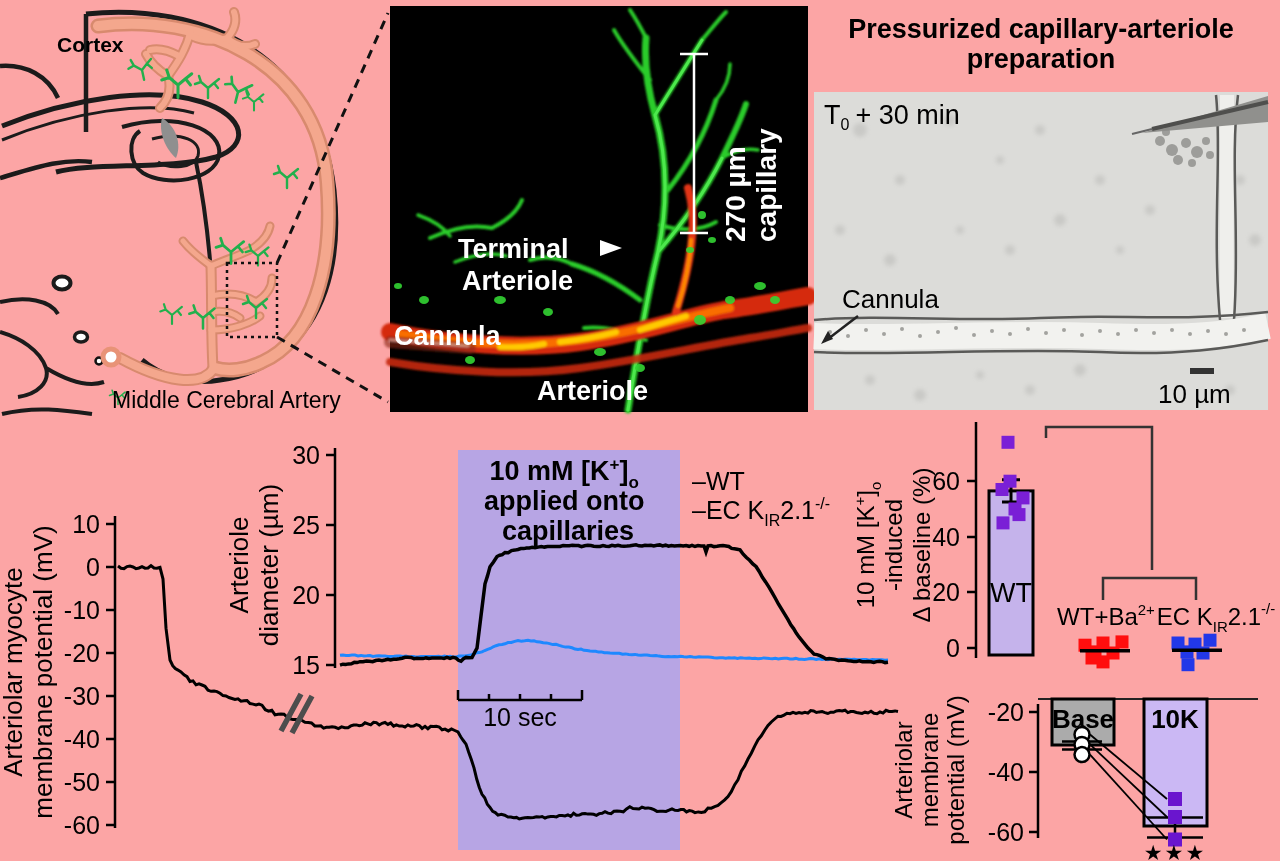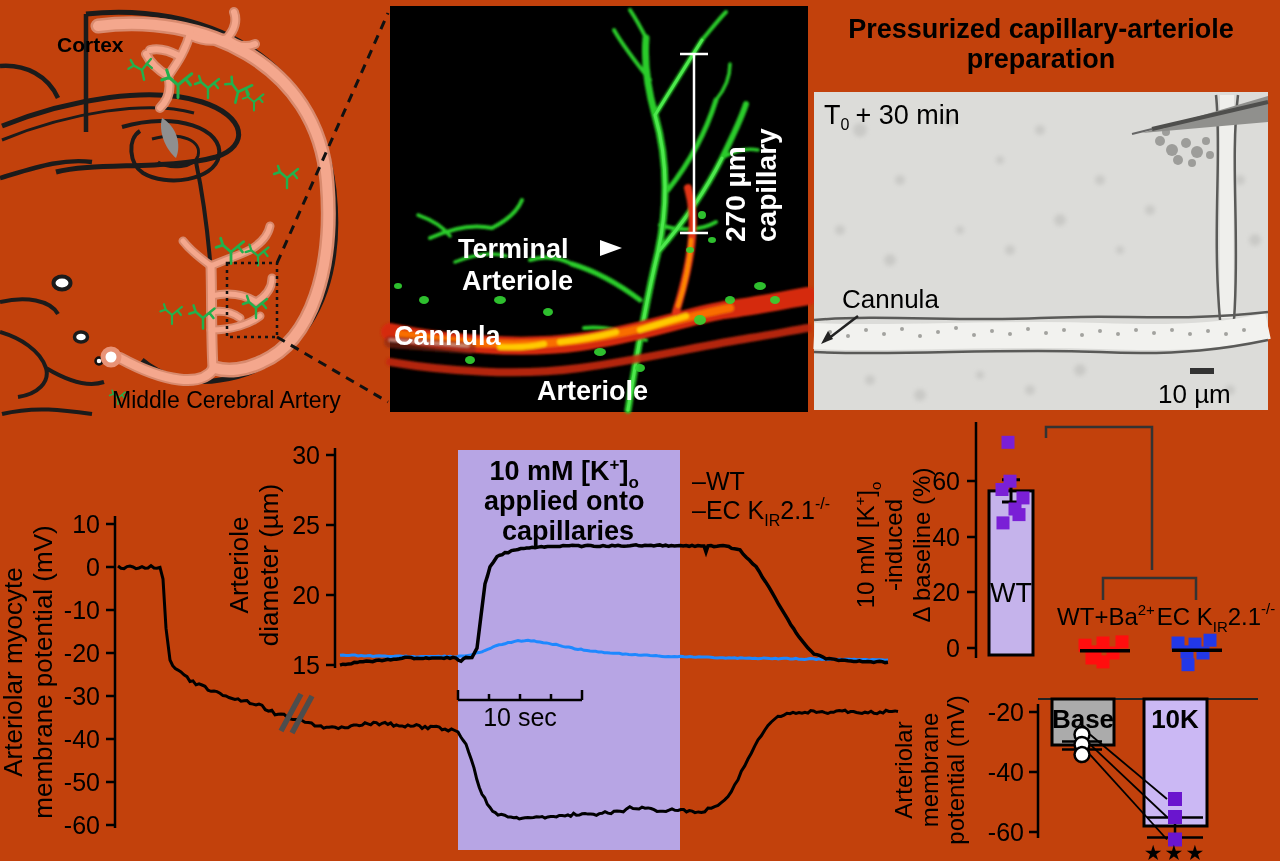--- a/index.html
+++ b/index.html
@@ -1,16 +1,16 @@
 <!DOCTYPE html>
 <html><head>
 <meta charset="utf-8">
 <style>
   html,body{margin:0;padding:0;background:#fff}
-  #fig{width:1280px;height:861px;position:relative;background:#c2410c}
+  #fig{width:1280px;height:861px;position:relative;background:#fca5a5}
   svg{display:block}
   text{font-family:"Liberation Sans","DejaVu Sans",sans-serif;fill:#000}
   .tk{font-size:25px}
   .yl{font-size:26px}
   .b{font-weight:bold}
   .w{fill:#fff}
 </style>
 </head>
 <body>
 

